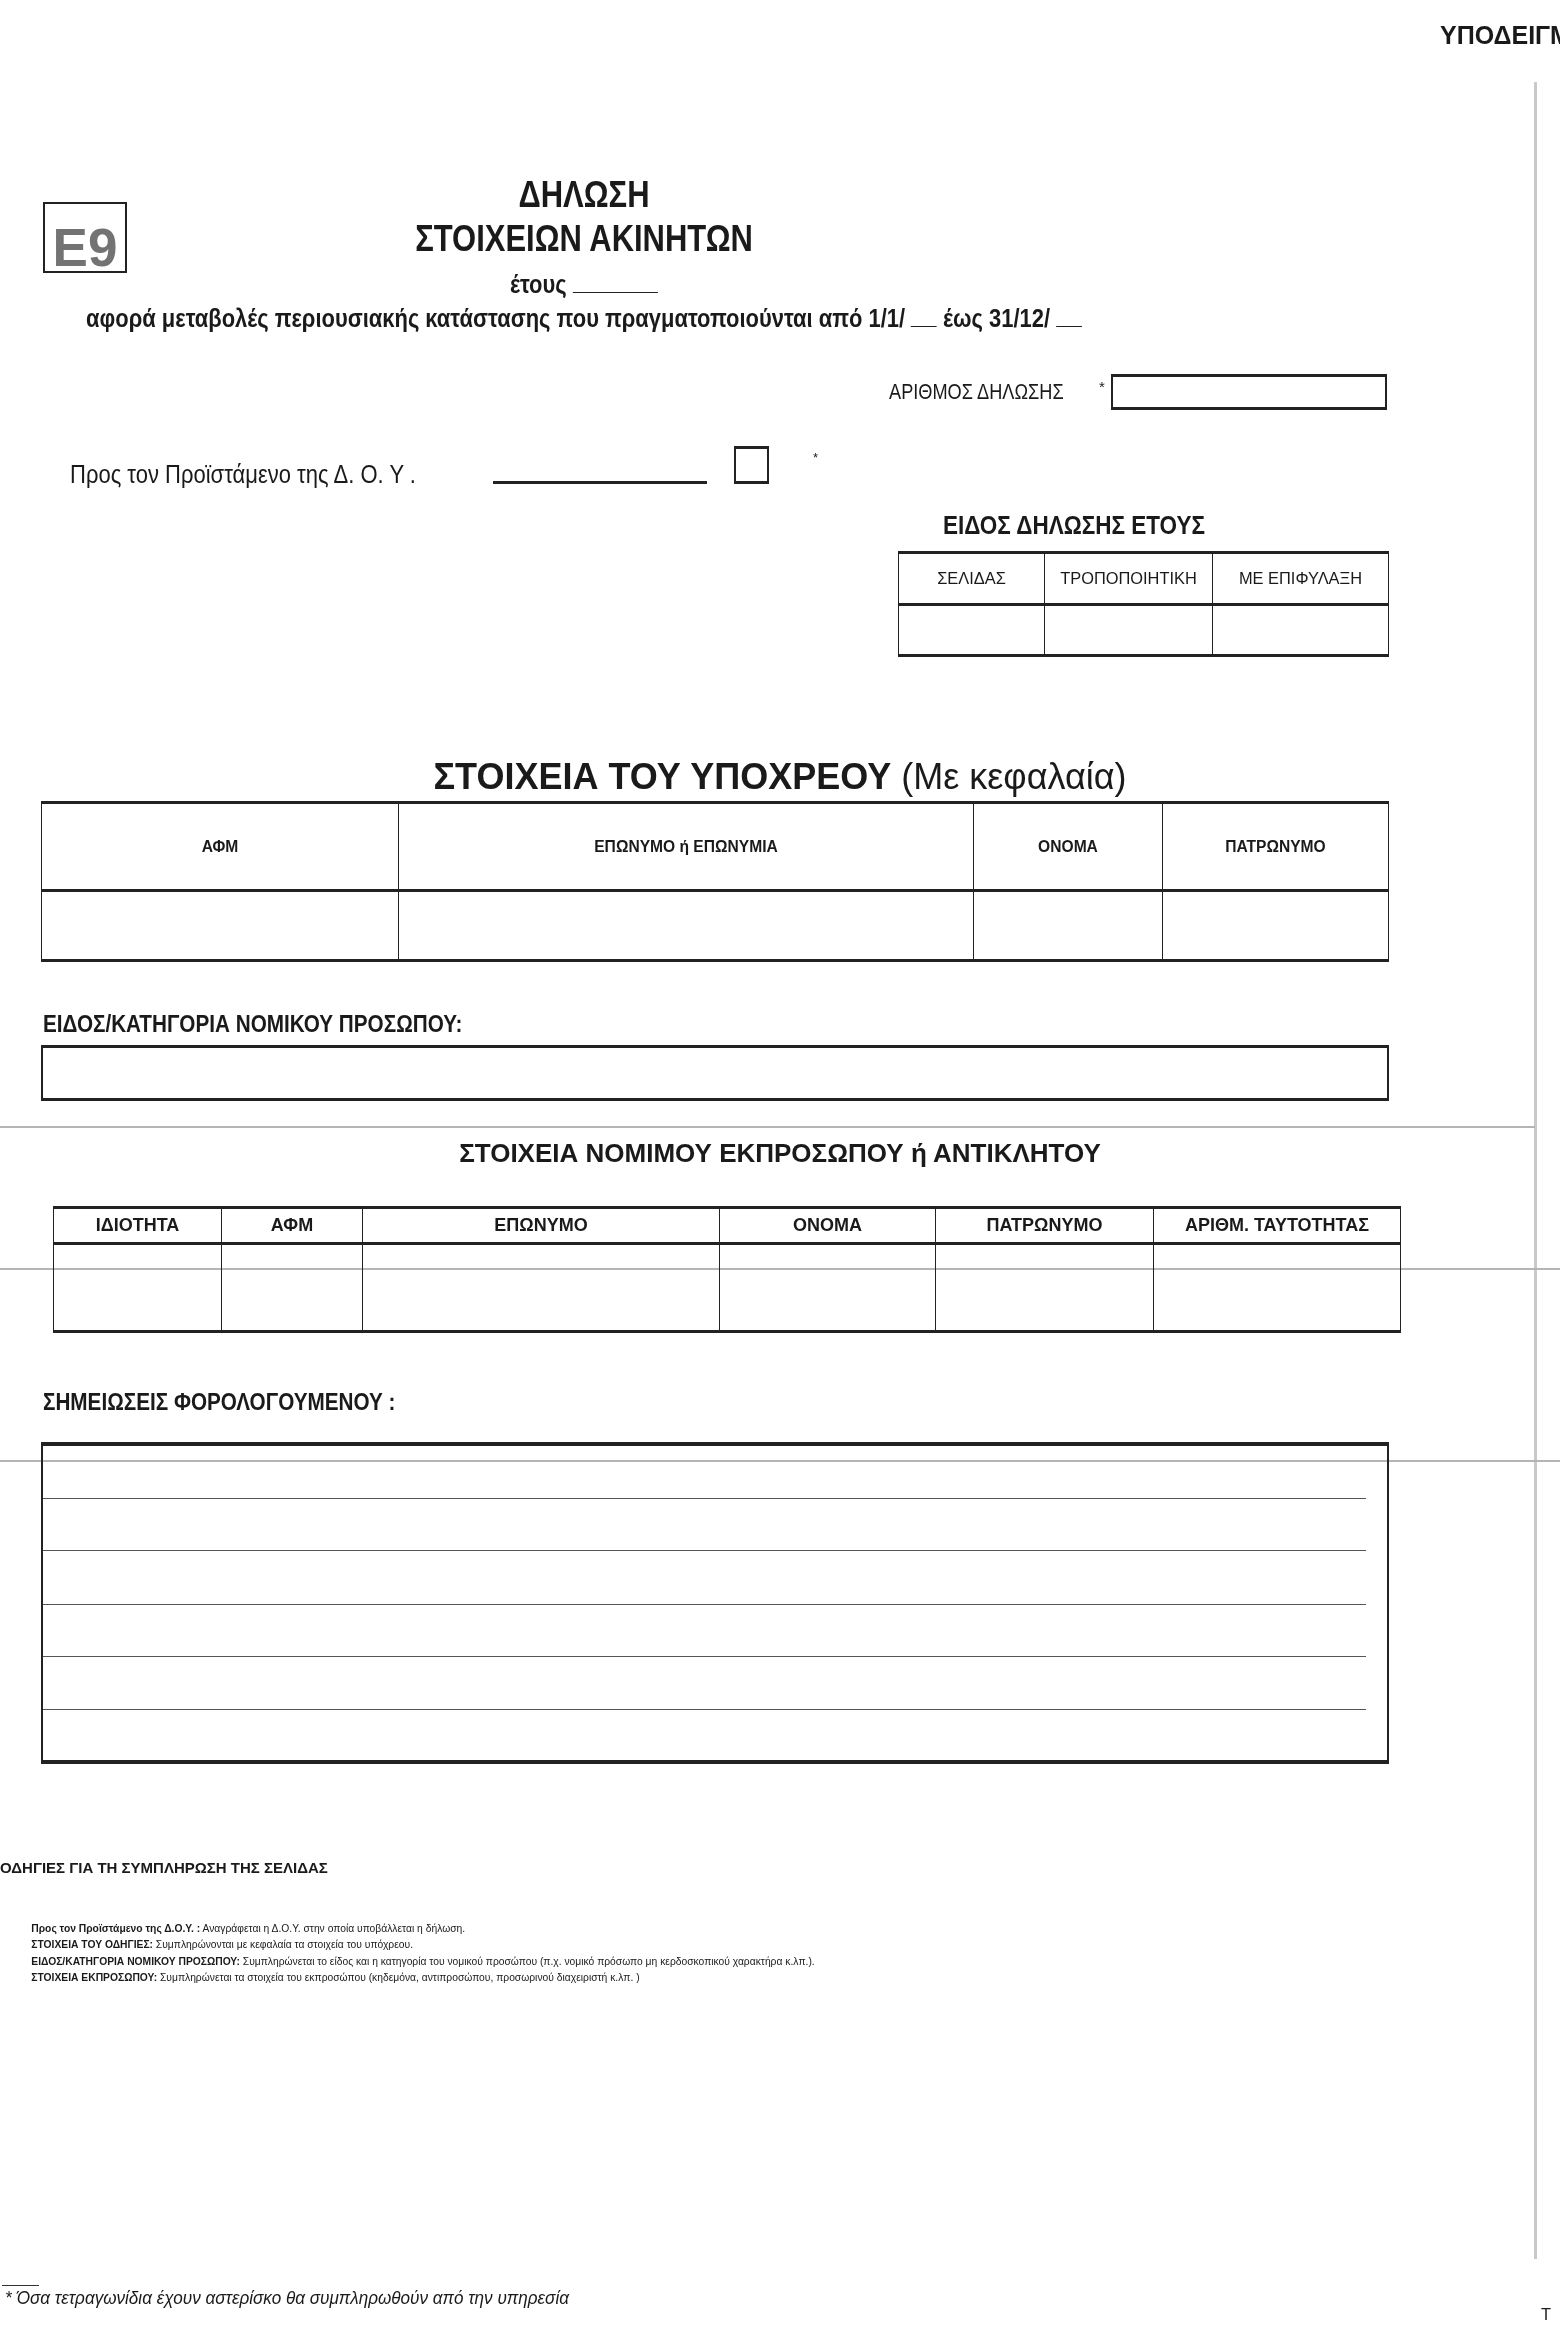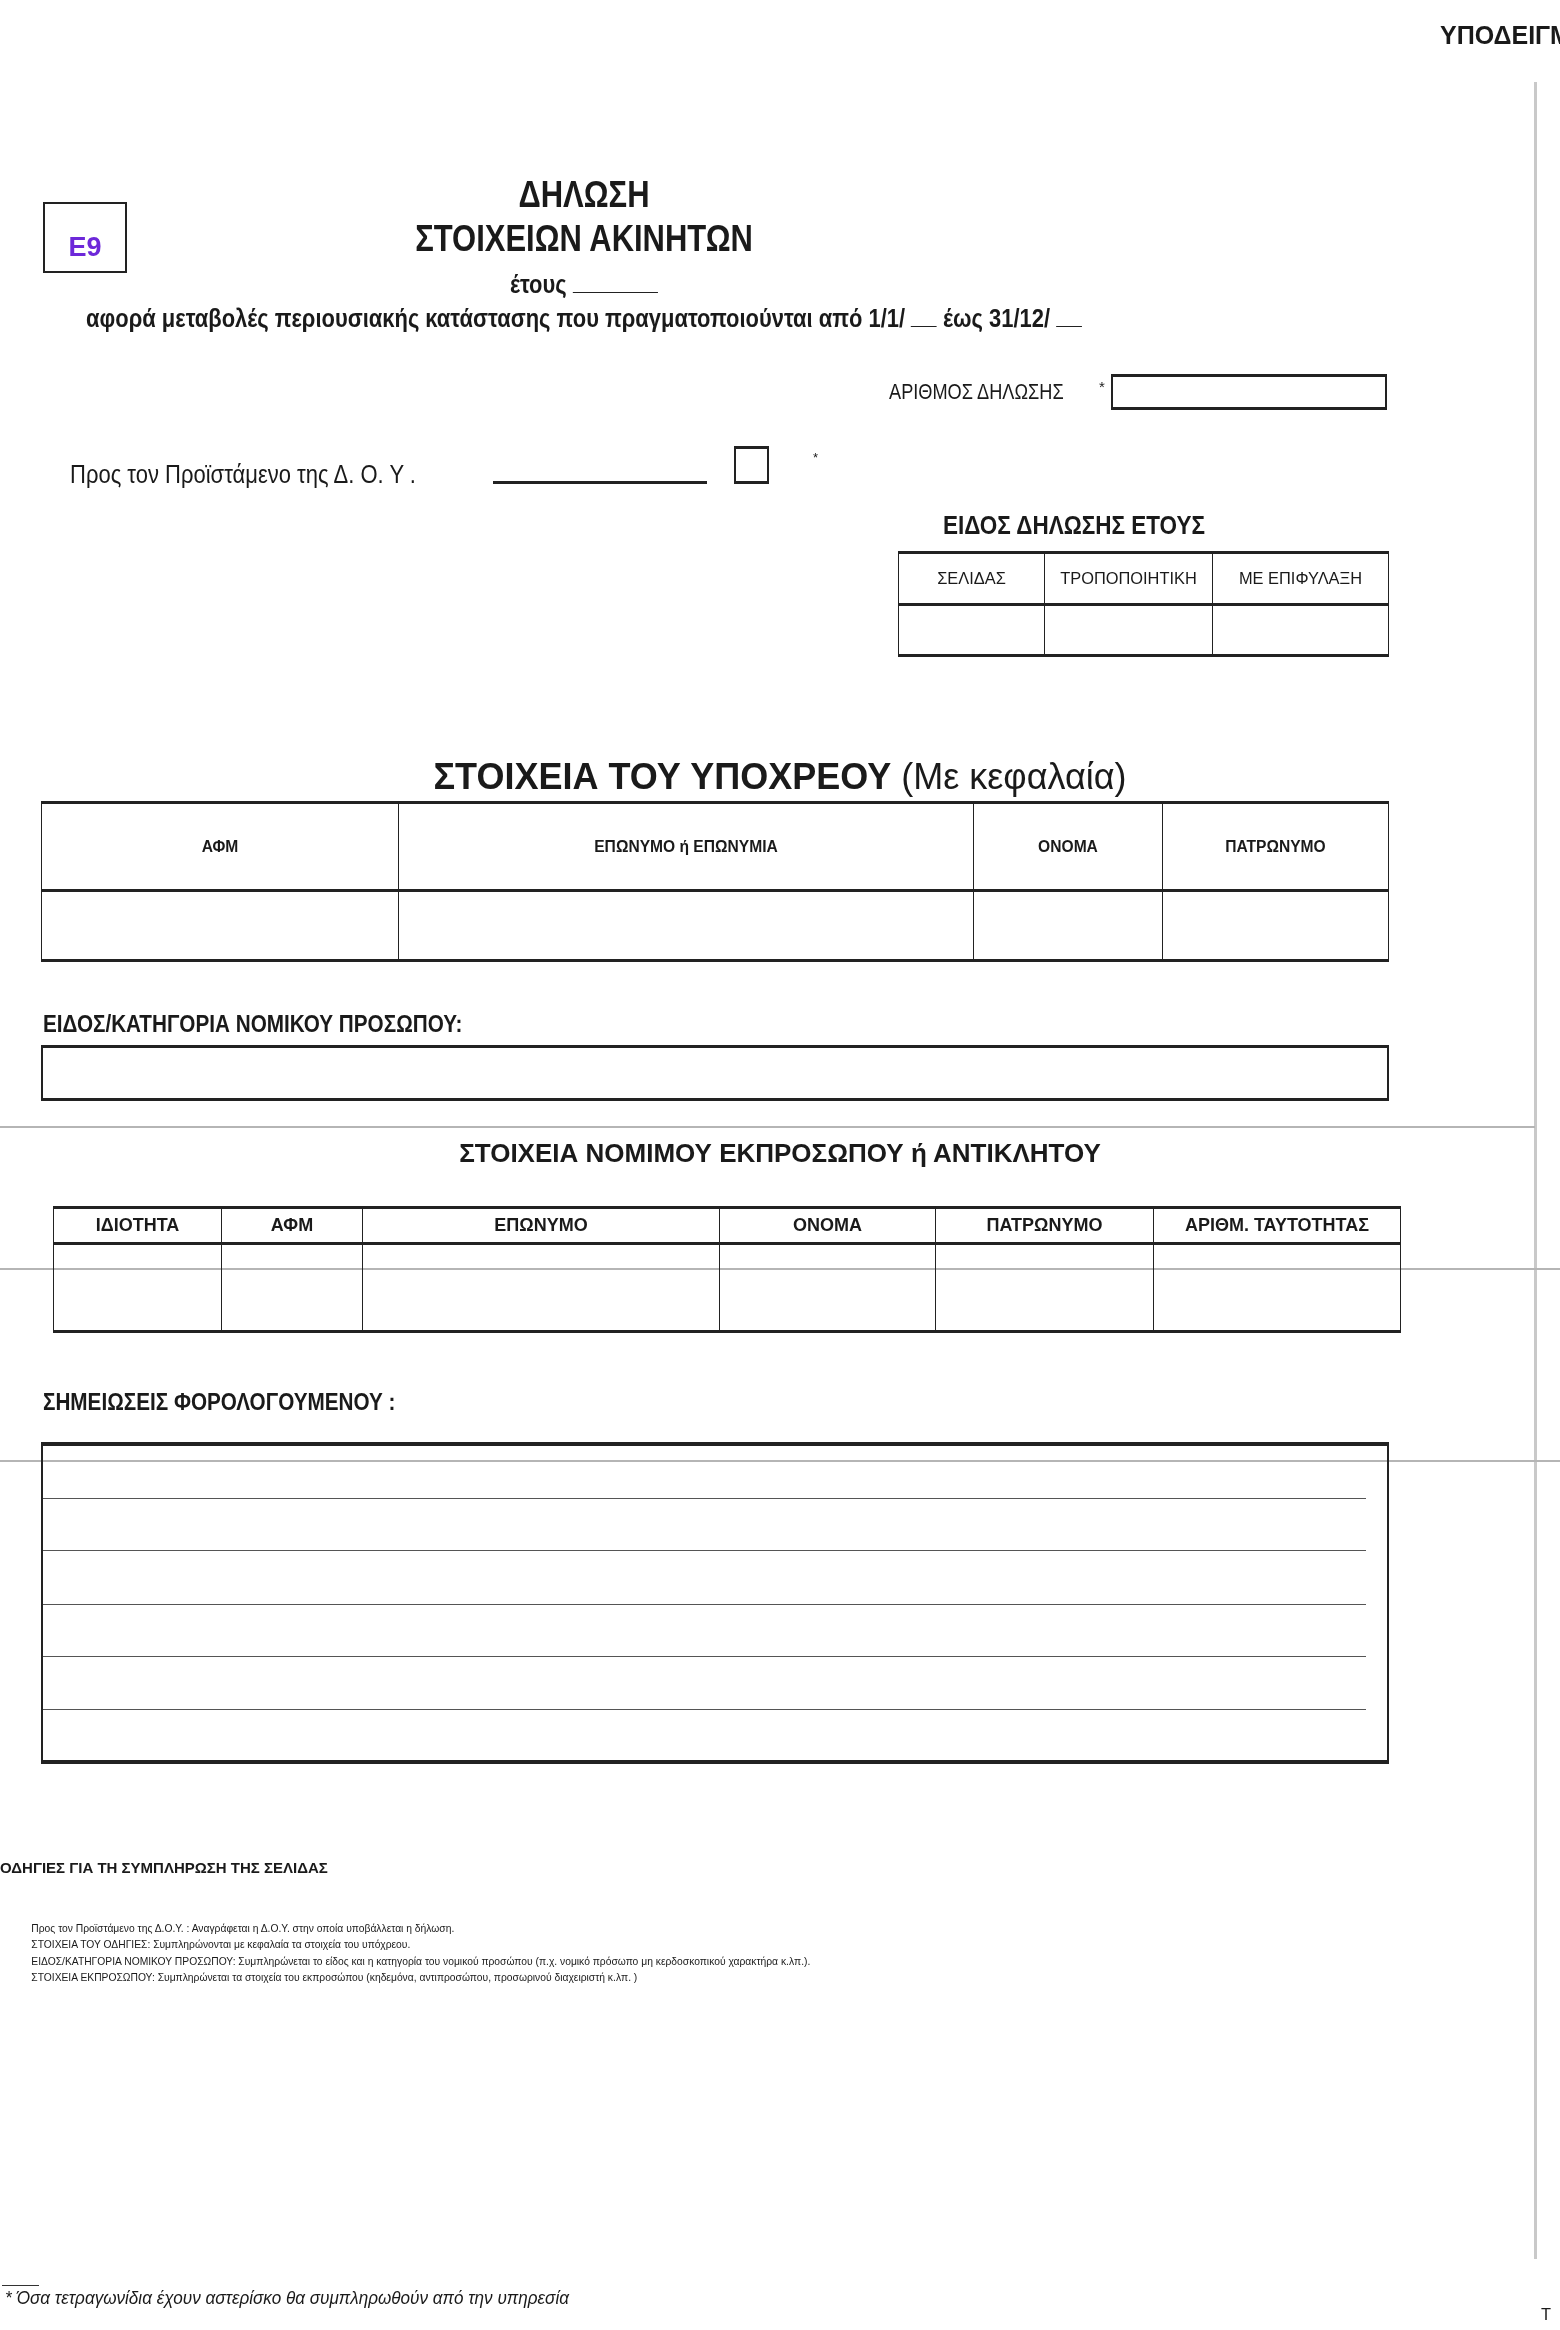--- a/index.html
+++ b/index.html
@@ -8,21 +8,21 @@
   .abs { position:absolute; }
 
   
   .fold-v { left:1534px; top:82px; width:2.5px; height:2177px; background:#c9c9c9; }
   .fold-h { height:1.6px; background:#b5b5b5; left:0; }
 
   #watermark { left:1440px; top:21.4px; font-size:25px; font-weight:bold; letter-spacing:0px; white-space:nowrap; }
 
   #form-code-box { left:43px; top:202px; width:84px; height:71px; border:2.5px solid #222;
                    box-sizing:border-box; display:flex; align-items:center; justify-content:center; }
-  #form-code-box span { font-size:27px; font-weight:bold; color:#6d28d9;margin-top:20px; }
+  #form-code-box span { font-size:53px; font-weight:bold; color:#737373;margin-top:20px; }
 
   .title-line { left:0; width:1560px; text-align:center; font-weight:bold; white-space:nowrap; transform:scaleX(0.86); transform-origin:center; }
   #title1 { top:174px; font-size:36px; left:-196px; }
   #title2 { top:218px; font-size:36px; left:-196px; }
   #year-line { top:270px; font-size:25.5px; left:-196px; }
   #period-line { top:304px; font-size:25.5px; left:-196px; }
   .blank { display:inline-block; border-bottom:1.6px solid #222; vertical-align:baseline; }
 
   #decl-num-label { left:889px; top:380px; font-size:21.4px; white-space:nowrap; transform:scaleX(0.85); transform-origin:left; }
   #decl-num-star { left:1099px; top:378px; font-size:15px; }
@@ -60,21 +60,21 @@
   #rep-table tr.hdr td { height:33px; font-size:18px; font-weight:bold; }
   #rep-table tr.val td { height:85px; }
 
   #notes-label { left:43px; top:1389px; font-size:23px; font-weight:bold; white-space:nowrap; transform:scaleX(0.9); transform-origin:left; }
   #notes-box { left:41px; top:1442px; width:1348px; height:322px; border:2.5px solid #222; border-width:4.1px 2.5px 4.1px 2.5px; box-sizing:border-box; }
   .note-line { position:absolute; left:0; width:1323px; height:0; border-bottom:1.6px solid #555; }
 
   #instructions-title { left:0; width:1560px; top:1859px; text-align:left; font-size:15px; font-weight:bold; white-space:nowrap; }
   #instructions { left:3.3px; top:1921px; font-size:10.3px; line-height:16.4px; }
   #instructions .row { white-space:nowrap; }
-  #instructions .k { font-weight:normal;padding-left:28px; }
+  #instructions .k { font-weight:bold;padding-left:28px; }
 
   #footnote-rule { left:1.6px; top:2285px; width:37px; height:0; border-top:1.6px solid #333; }
   #footnote { left:5px; top:2288px; font-size:18px; font-style:italic; white-space:nowrap; transform:scaleX(0.95); transform-origin:left; }
   #page-mark { left:1541px; top:2305px; font-size:16.4px; }
 </style>
 </head>
 <body>
 
 <div class="abs fold-v"></div>
 <div class="abs fold-h" style="top:1126px;width:1535px;"></div>

